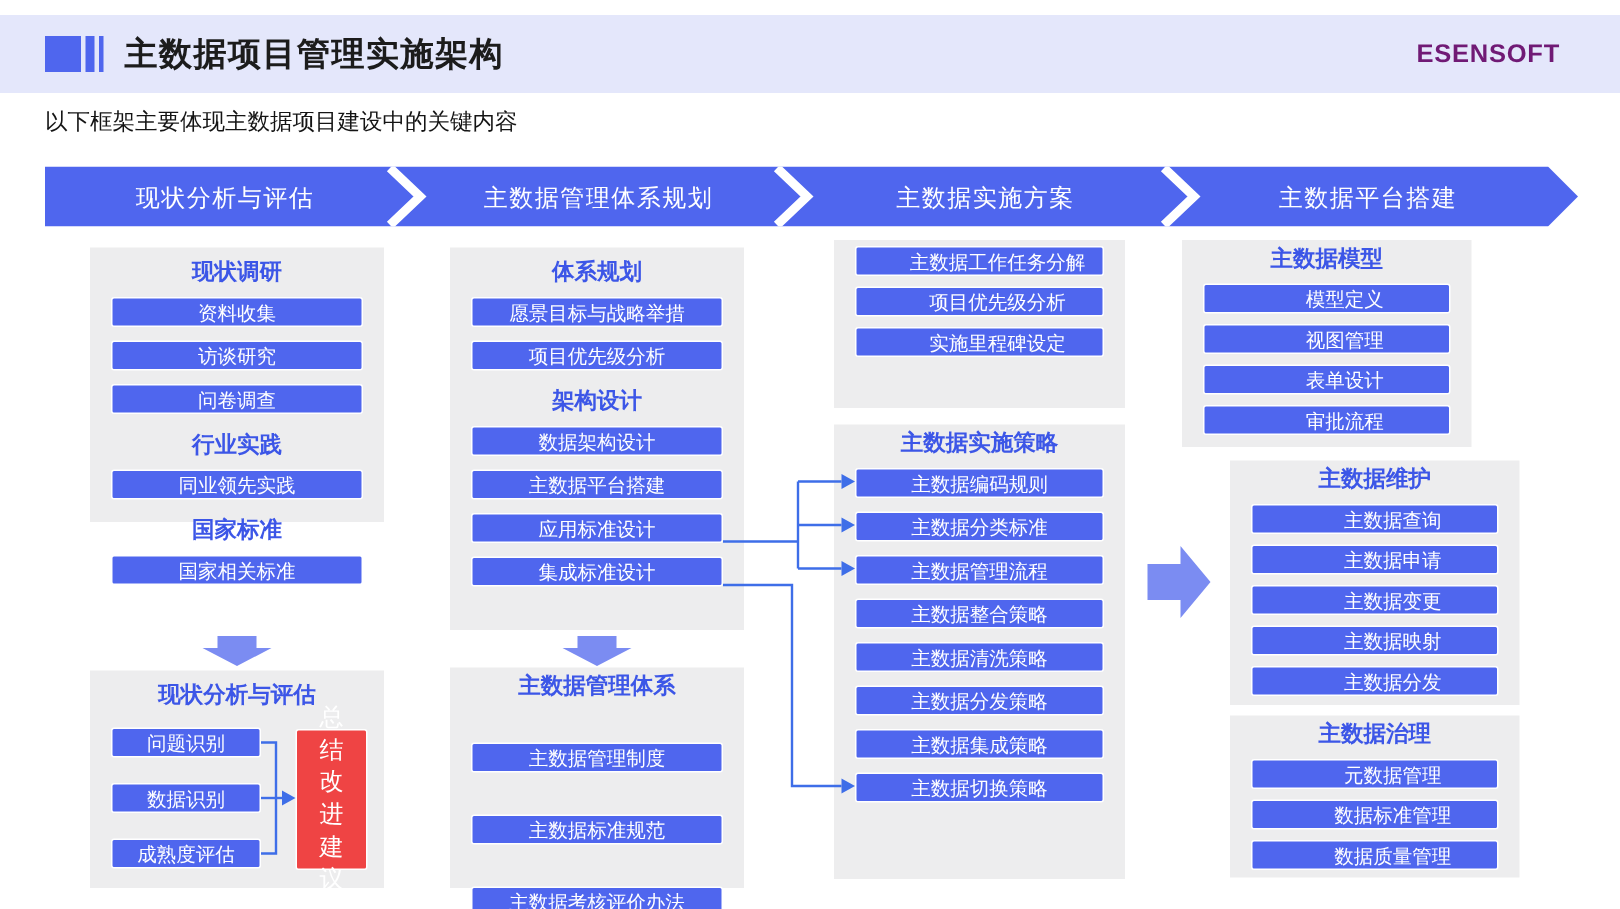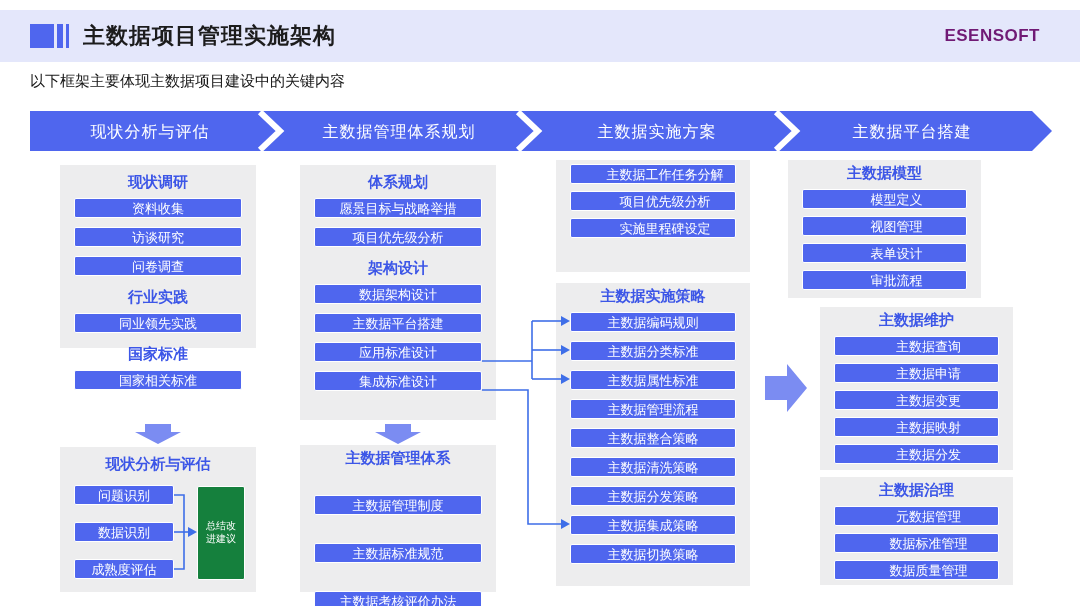--- a/index.html
+++ b/index.html
@@ -30,23 +30,23 @@
   .ph.gap{margin-top:12px;}
   .btn{height:20px;line-height:20px;margin:0 14px 9px 14px;background:#4f66ee;border:1px solid #fff;
        border-radius:2px;color:#fff;font-size:13px;text-align:center;box-sizing:border-box;
        white-space:nowrap;overflow:hidden;}
   .m7 .btn{margin-bottom:7px;padding-left:24px;}
   .m8 .btn{margin-bottom:8px;margin-top:28px;}
 
   
   .stack{position:absolute;left:14px;top:38px;width:100px;}
   .stack .btn{margin:0 0 17px 0;}
-  .sumbox{position:absolute;left:137px;top:39px;width:48px;height:94px;background:#15803d;
-          border:1px solid #fff;border-radius:2px;color:#fff;font-size:10px;line-height:1.35;
-          display:flex;align-items:center;justify-content:center;text-align:center;box-sizing:border-box;font-family:Liberation Mono, monospace;}
+  .sumbox{position:absolute;left:137px;top:39px;width:48px;height:94px;background:#ef4444;
+          border:1px solid #fff;border-radius:2px;color:#fff;font-size:16px;line-height:1.35;
+          display:flex;align-items:center;justify-content:center;text-align:center;box-sizing:border-box;}
   .sumbox span{display:block;width:30px;}
 
   
   .overlay{position:absolute;left:0;top:0;z-index:3;pointer-events:none;}
   .cline{stroke:#3e6ee8;stroke-width:1.6;fill:none;}
   .chead{fill:#3e6ee8;}
 </style>
 </head>
 <body>
 
@@ -120,21 +120,20 @@
   <div class="panel tight m7" style="left:556px;top:160px;width:194px;height:112px;">
     <div class="btn">主数据工作任务分解</div>
     <div class="btn">项目优先级分析</div>
     <div class="btn">实施里程碑设定</div>
   </div>
 
   <div class="panel tight" style="left:556px;top:283px;width:194px;height:303px;">
     <div class="ph">主数据实施策略</div>
     <div class="btn">主数据编码规则</div>
     <div class="btn">主数据分类标准</div>
-    <div class="btn">主数据属性标准</div>
     <div class="btn">主数据管理流程</div>
     <div class="btn">主数据整合策略</div>
     <div class="btn">主数据清洗策略</div>
     <div class="btn">主数据分发策略</div>
     <div class="btn">主数据集成策略</div>
     <div class="btn">主数据切换策略</div>
   </div>
 
   <div class="panel tight m7" style="left:788px;top:160px;width:193px;height:138px;">
     <div class="ph">主数据模型</div>

